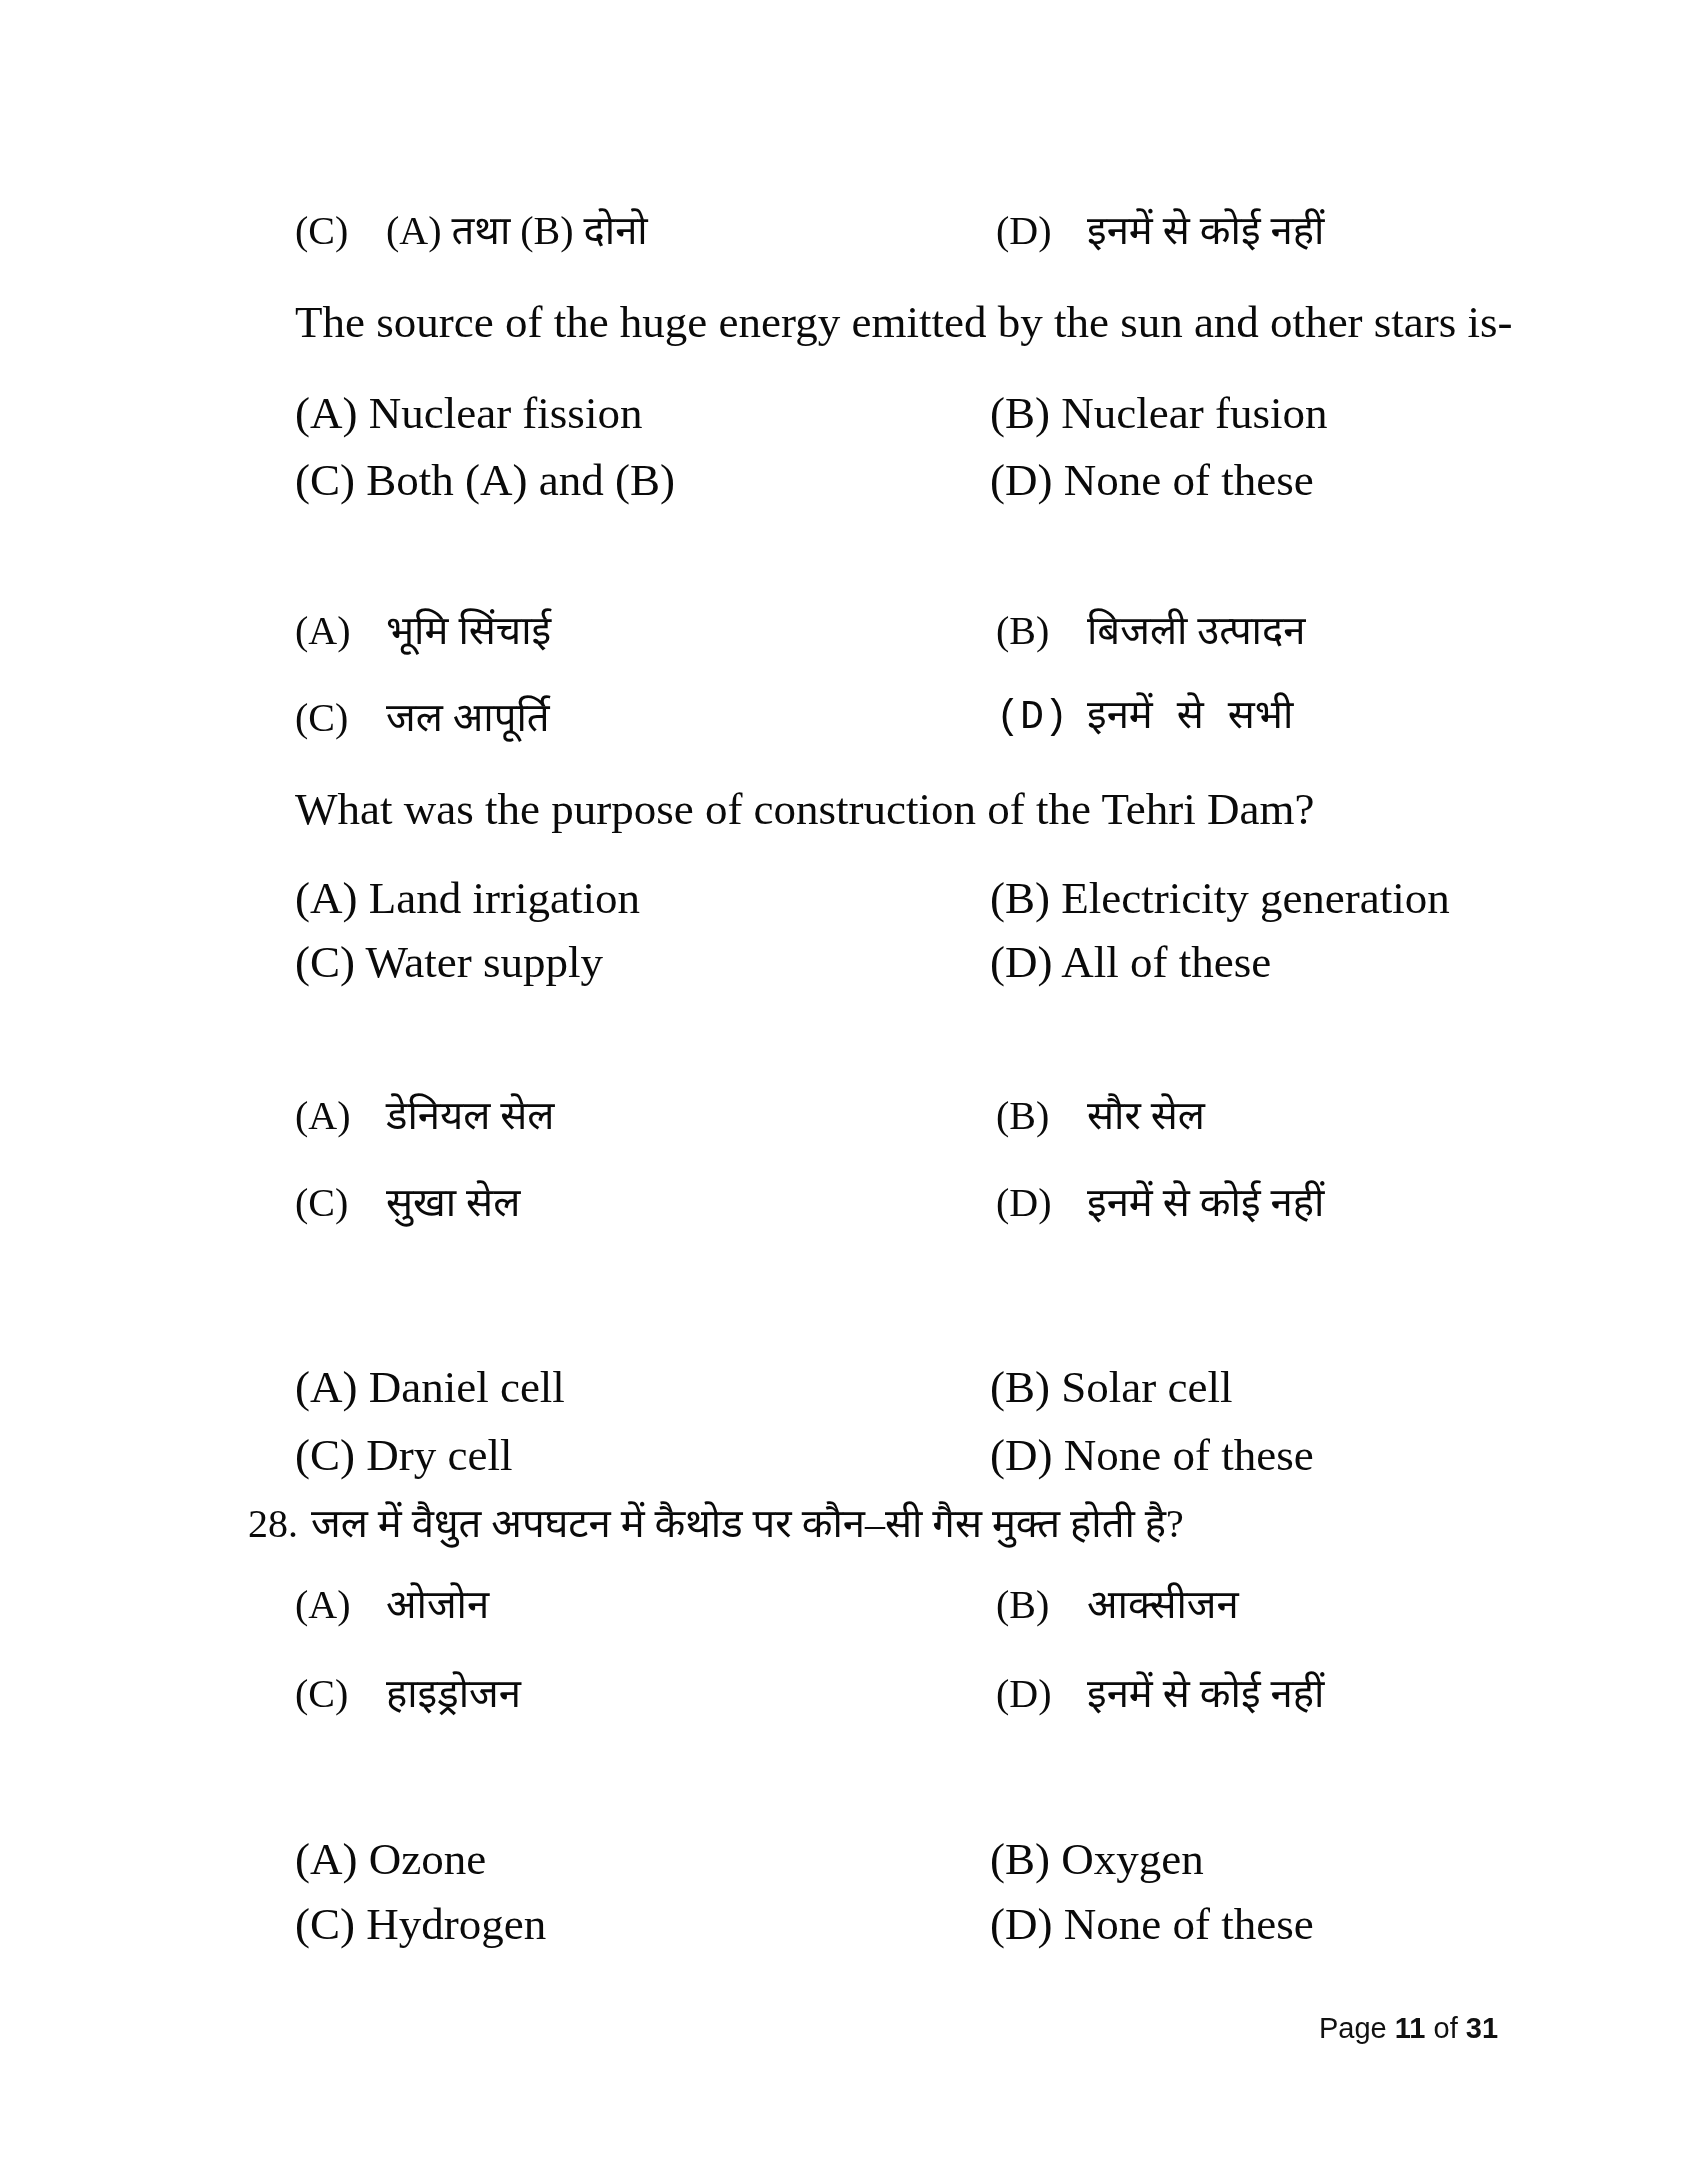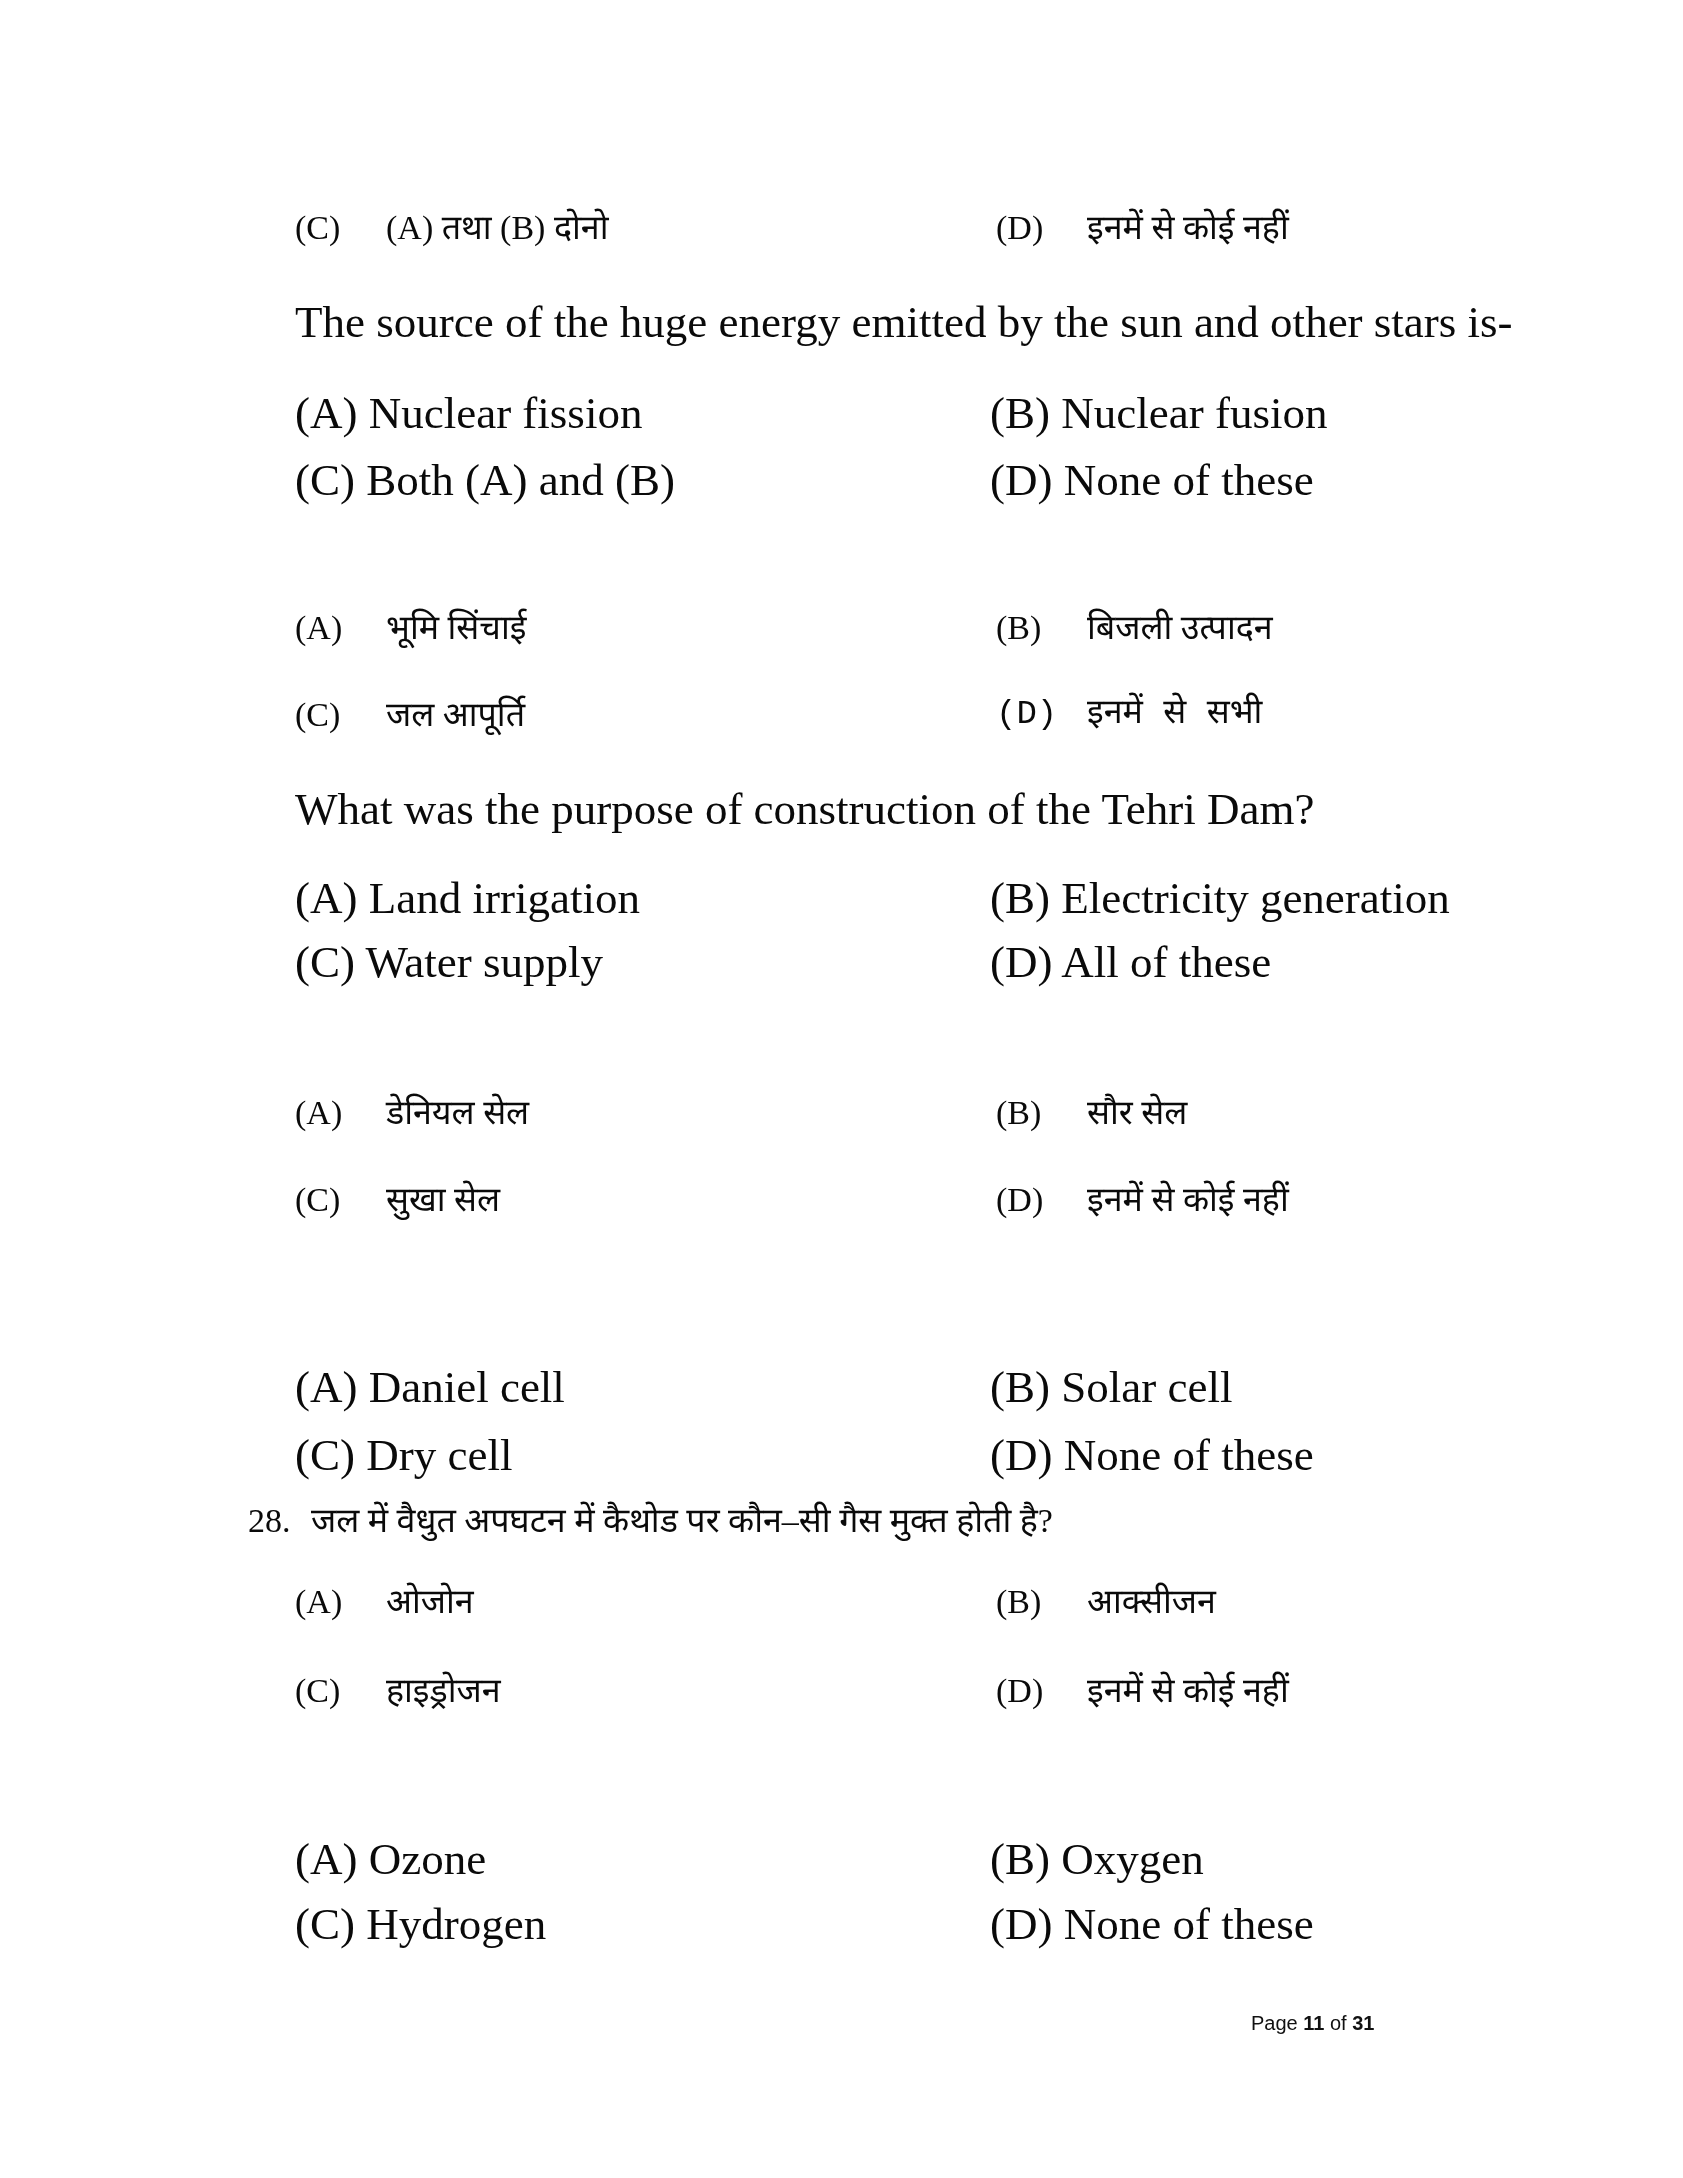--- a/index.html
+++ b/index.html
@@ -15,37 +15,37 @@
     color: #0a0a0a;
     font-family: "Liberation Serif", "DejaVu Serif", serif;
     overflow: hidden;
   }
   .line {
     position: absolute;
     white-space: nowrap;
     font-size: 34px;
     line-height: 1.15;
   }
-  .hi { font-size: 34px; }
+  .hi { font-size: 40px; }
   .en { font-size: 45px; }
   .qnum-row .qnum {
     display: inline-block;
     min-width: 55px;
     margin-right: 8px;
   }
   .opt-letter {
     display: inline-block;
     min-width: 91px;
   }
   .footer {
     position: absolute;
     top: 2012px;
-    left: 1251px;
+    left: 1319px;
     font-family: "Liberation Sans", "DejaVu Sans", sans-serif;
-    font-size: 20px;
+    font-size: 29px;
     color: #111;
     white-space: nowrap;
   }
   .footer .b { font-weight: 700; }
 </style>
 </head>
 <body>
 
 <div class="page">
 

